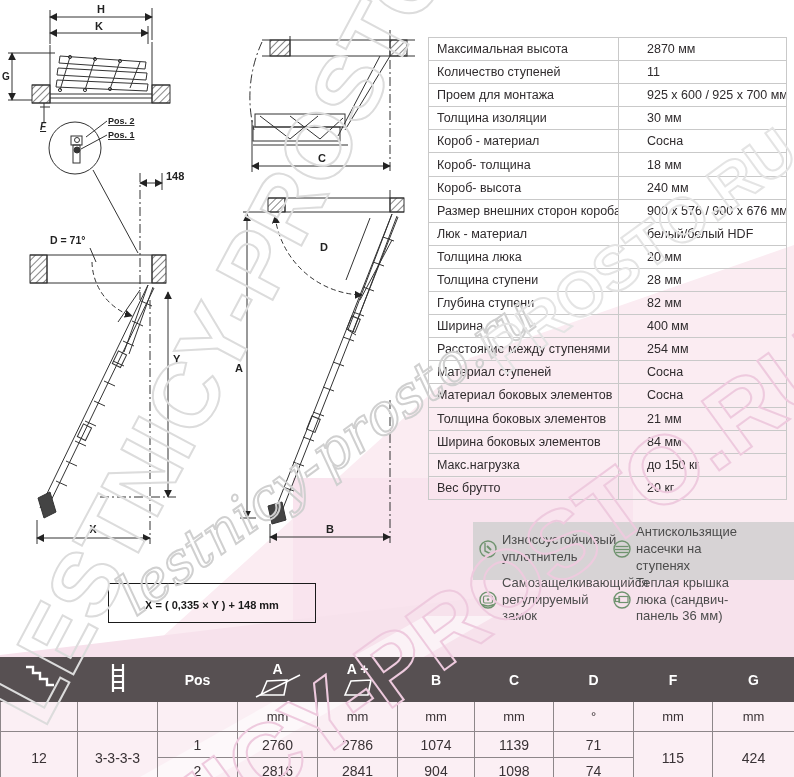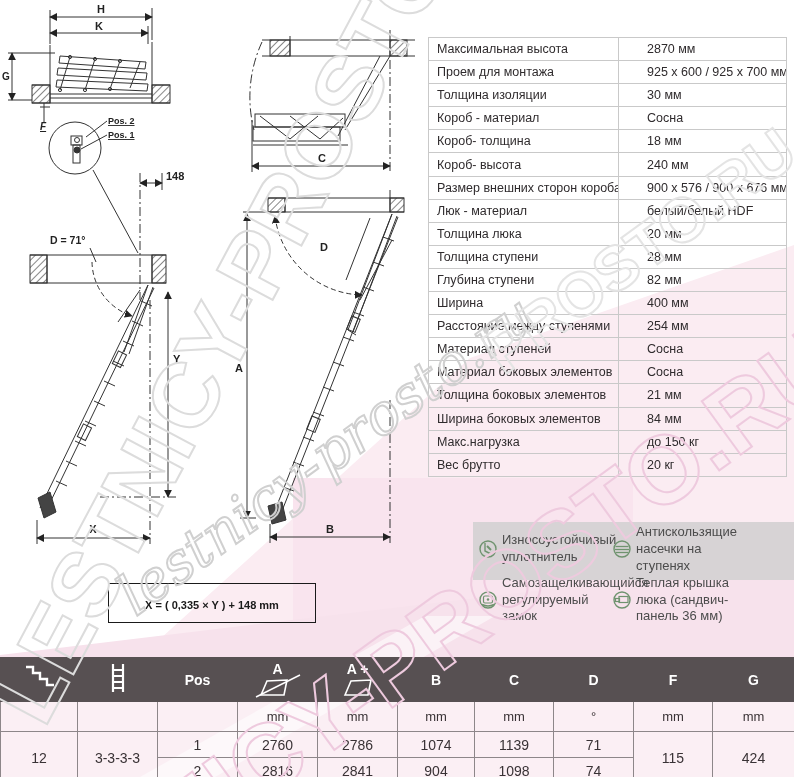--- a/index.html
+++ b/index.html
@@ -242,20 +242,24 @@
 
 <table class="spec">
   <colgroup>
         <col style="width:190px">
         <col style="width:168px">
       </colgroup>
   <tbody>
     <tr>
           <td>Максимальная высота</td>
           <td class="val">2870 мм</td>
+        </tr>
+    <tr>
+          <td>Количество ступеней</td>
+          <td class="val">11</td>
         </tr>
     <tr>
           <td>Проем для монтажа</td>
           <td class="val">925 x 600 / 925 x 700 мм</td>
         </tr>
     <tr>
           <td>Толщина изоляции</td>
           <td class="val">30 мм</td>
         </tr>
     <tr>

